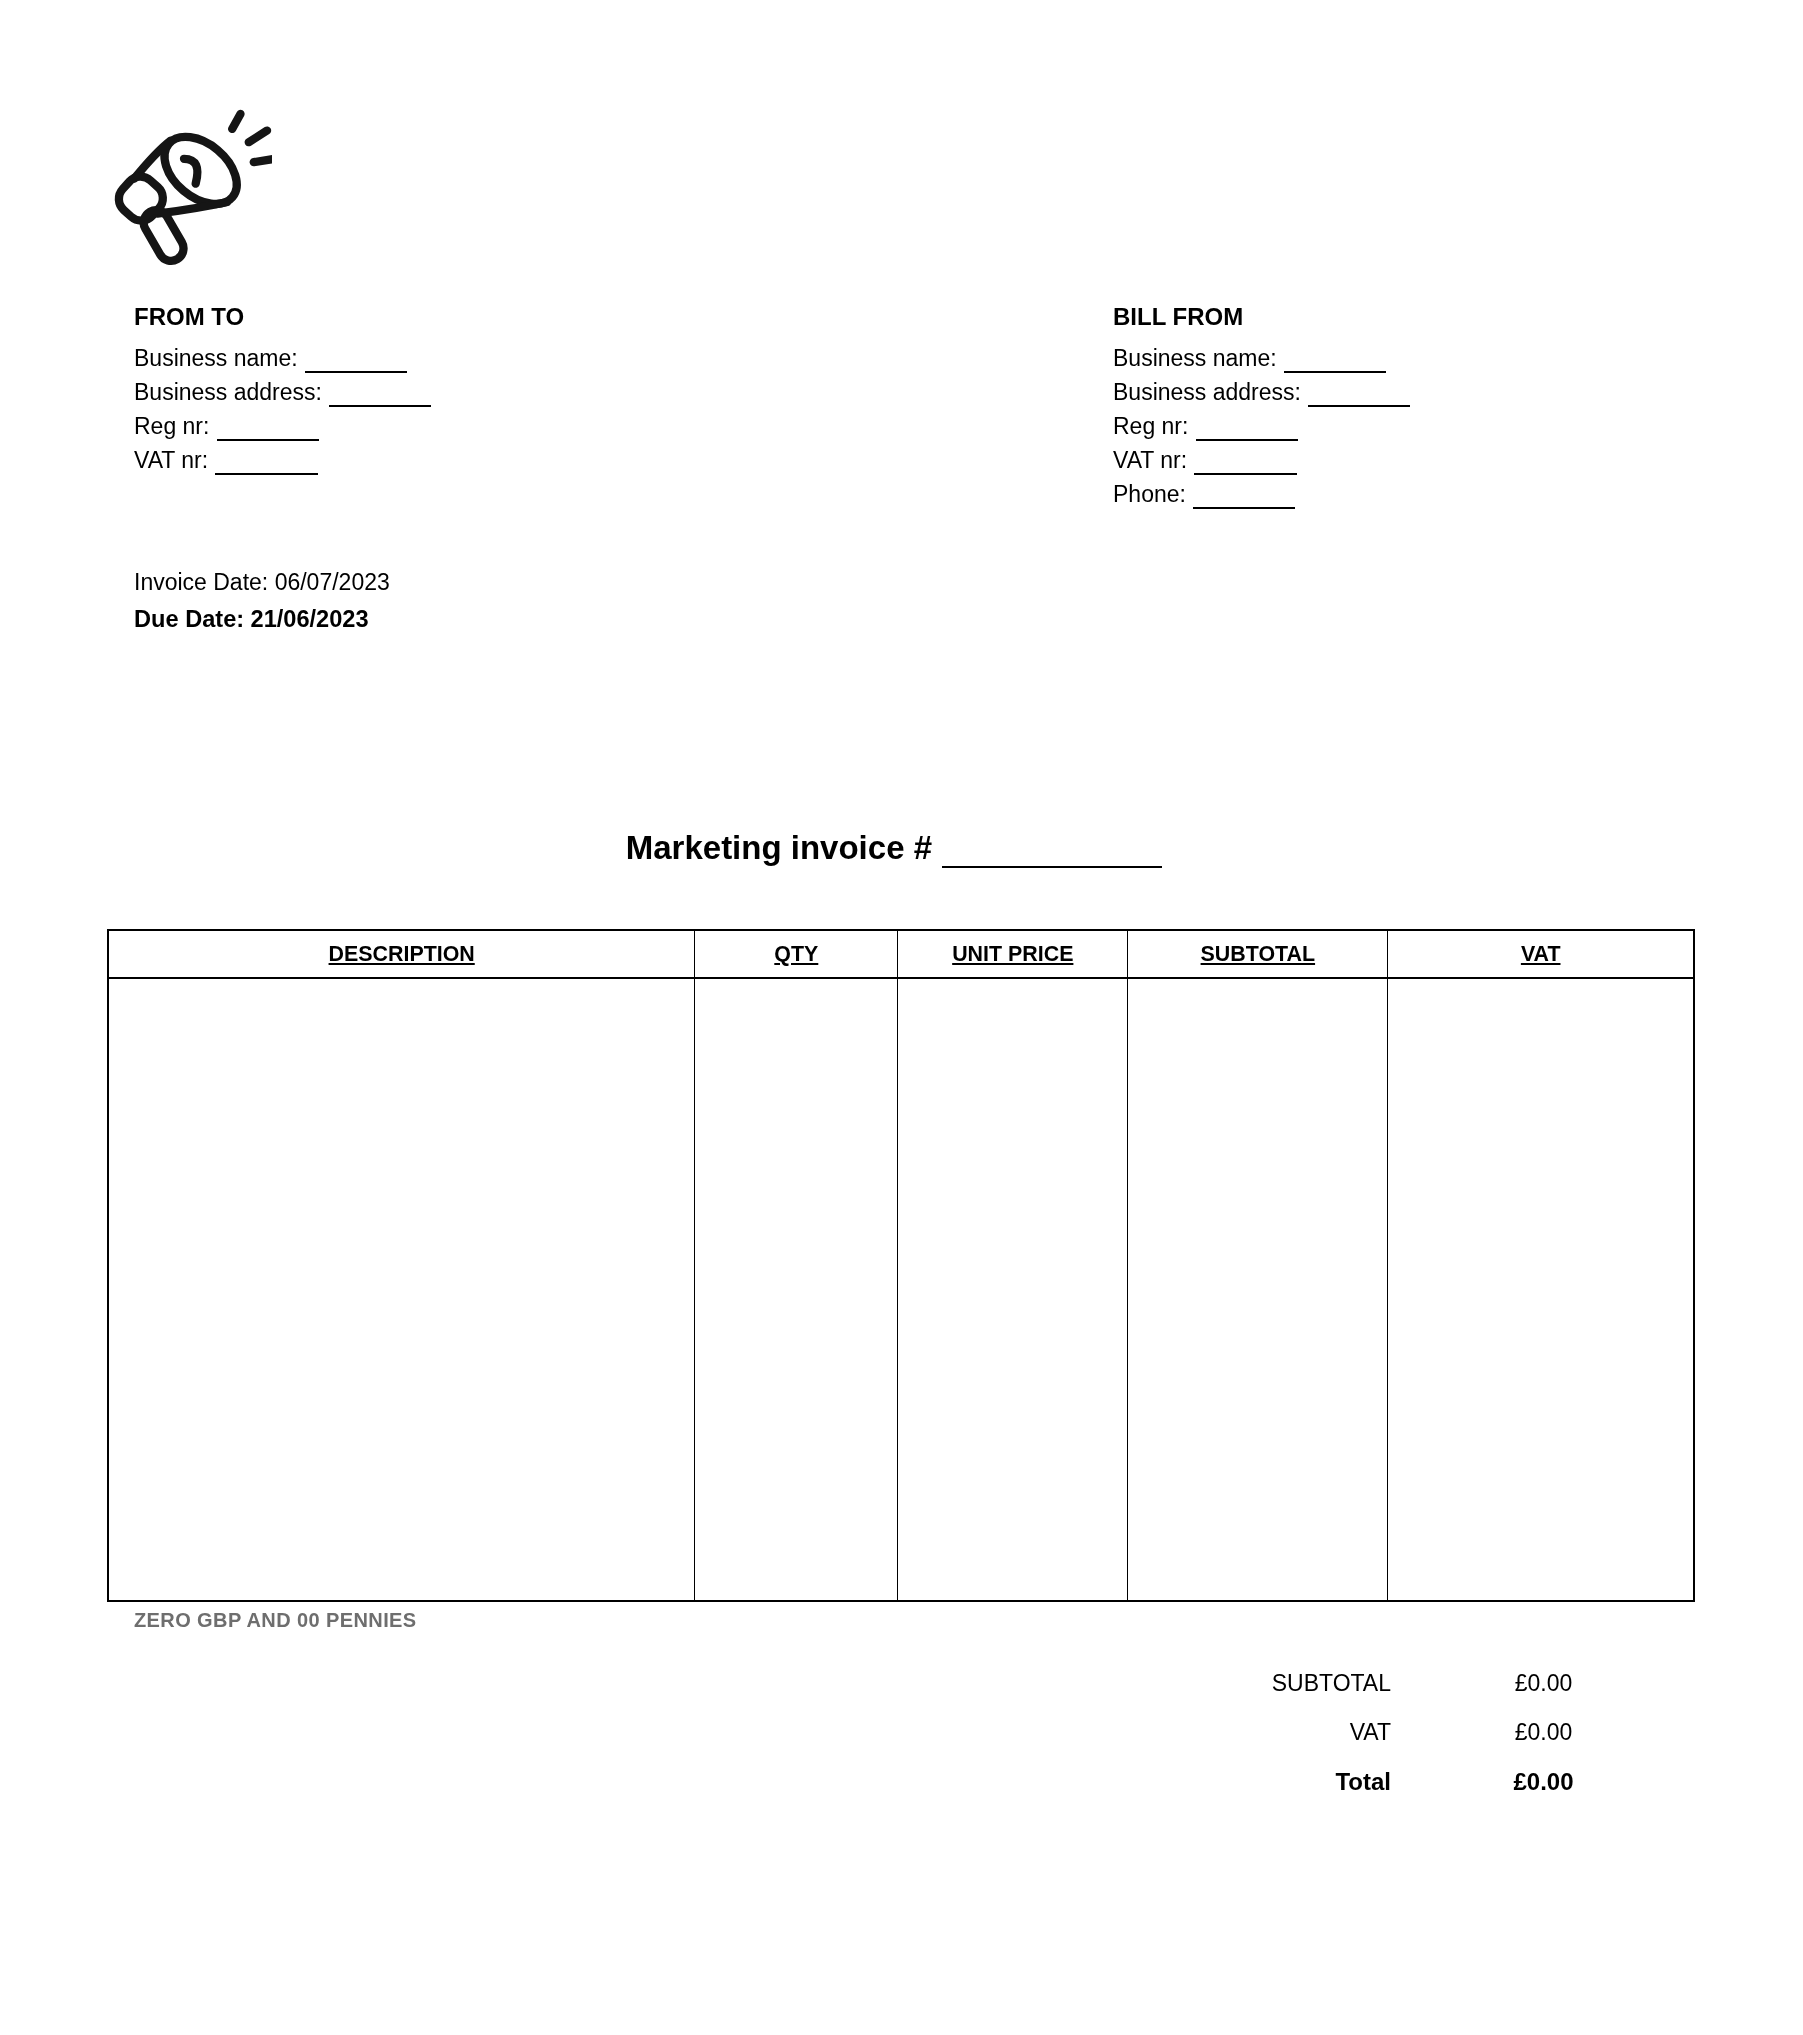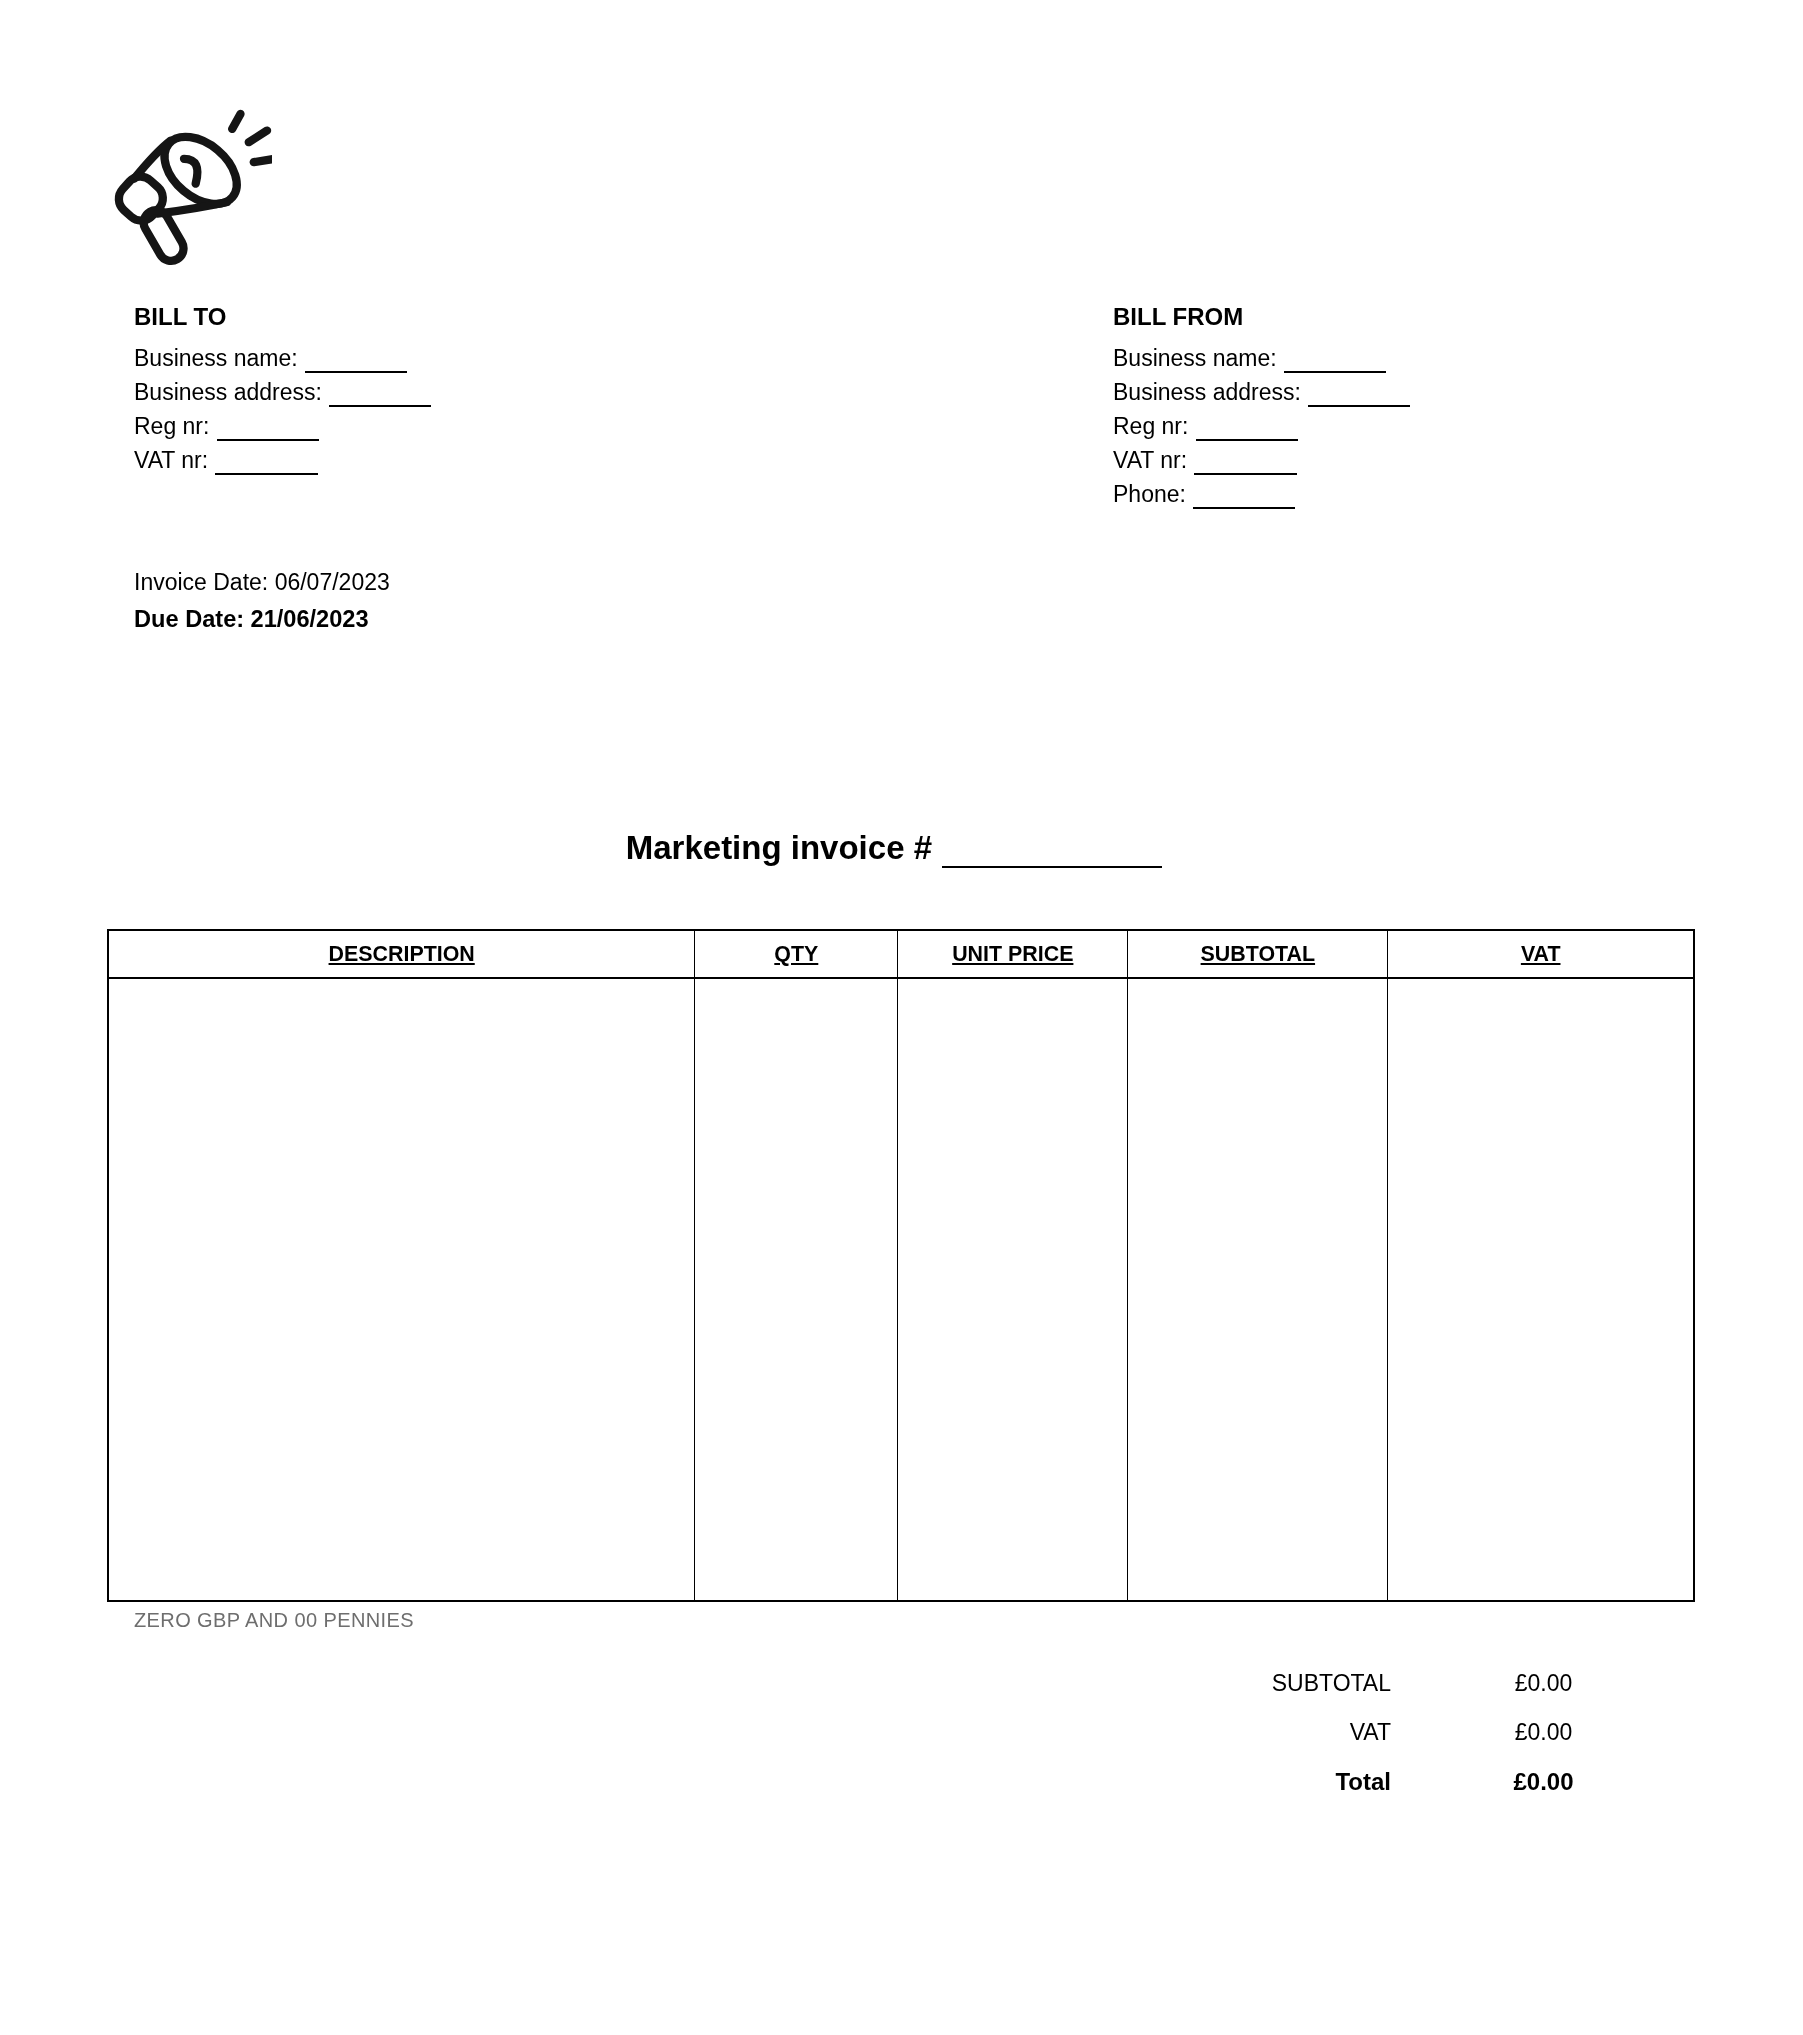--- a/index.html
+++ b/index.html
@@ -67,21 +67,21 @@
   .items th:first-child { border-left: none; }
   .items td { height: 623px; border-left: 1.4px solid #000000; }
   .items td:first-child { border-left: none; }
 
   
   .amount-words {
     position: absolute;
     left: 134px;
     top: 1609px;
     font-size: 20px;
-    font-weight: normal;
+    font-weight: bold;
     color: #6e6e6e;
     letter-spacing: 0.4px;
   }
 
   
   .totals { position: absolute; left: 1072px; top: 1659px; width: 624px; font-size: 23px; }
   .totals-row { display: flex; line-height: 49px; }
   .totals-label { width: 319px; text-align: right; }
   .totals-value { width: 305px; text-align: center; }
   .totals-row.total-final { font-weight: bold; font-size: 24px; }
@@ -101,21 +101,21 @@
       <path d="M47 30 q11 0 7 15"></path>
       <g>
         <path d="M76 12 L81 3"></path>
         <path d="M86 20 L97 13"></path>
         <path d="M89 32 L102 30"></path>
       </g>
     </g>
   </svg>
 
   <section class="block block-billto">
-    <h2>BILL TO</h2>
+    <h2>FROM TO</h2>
     <div class="field-line">
       <span>Business name:</span><span class="blank">________</span>
     </div>
     <div class="field-line">
       <span>Business address:</span><span class="blank">________</span>
     </div>
     <div class="field-line">
       <span>Reg nr:</span><span class="blank">________</span>
     </div>
     <div class="field-line">

